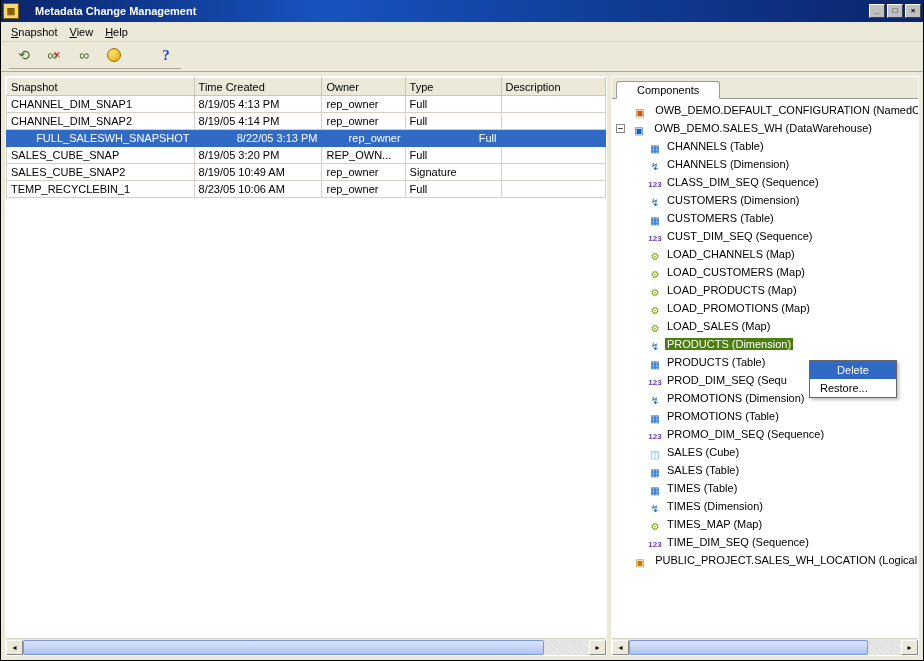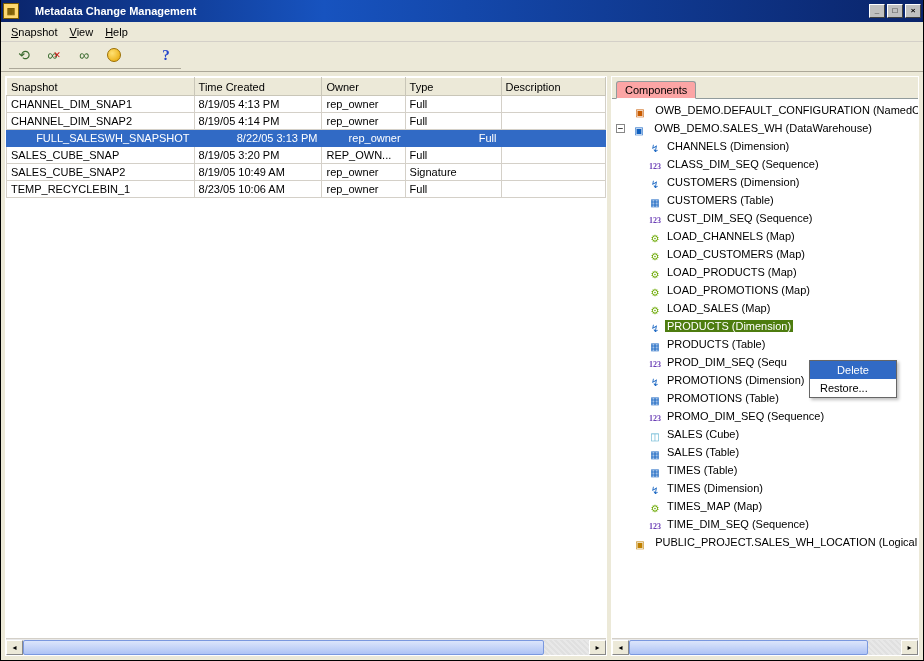--- a/index.html
+++ b/index.html
@@ -131,25 +131,25 @@
   }
   
   .tabbar{
     height:22px;
     display:flex;align-items:flex-end;
     padding-left:4px;
     border-bottom:1px solid #919b9c;
     background:#ece9d8;
   }
   .tab{
-    background:#fca5a5;
+    background:#ffffff;
     border:1px solid #919b9c;
     border-bottom:1px solid #fcfcfe;
     border-top-left-radius:3px;border-top-right-radius:3px;
-    padding:2px 8px 2px;
+    padding:2px 20px 2px;
     font-size:11px;
     position:relative;top:1px;
   }
   
   .tree-wrap{
     flex:1;background:#fff;
     overflow:auto;
     padding:2px 0 2px 2px;
     position:relative;
   }
@@ -173,21 +173,21 @@
   .tree .noexp{display:inline-block;width:13px;}
   .tree .nicon{
     display:inline-block;width:16px;height:14px;
     vertical-align:middle;margin-right:2px;
     text-align:center;font-size:10px;
   }
   .ic-config{color:#c95b00;}
   .ic-dw{color:#1060c0;}
   .ic-table{color:#1060c0;}
   .ic-dim{color:#1060c0;}
-  .ic-seq{color:#6a3db5;font-family:Liberation Serif, serif;}
+  .ic-seq{color:#6a3db5;}
   .ic-map{color:#6aa800;}
   .ic-cube{color:#5bb0d0;}
   .ic-loc{color:#c08000;}
   .tree .label{padding:0 2px;}
   .tree .label.sel{background:#4d7c0f;color:#fff;}
   
   .ctx{
     position:absolute;
     left:197px; top:261px;
     width:88px;
@@ -349,20 +349,21 @@
             <li>
               <span class="noexp"></span>
               <span class="nicon ic-config">▣</span>
               <span class="label">OWB_DEMO.DEFAULT_CONFIGURATION (NamedConfi</span>
             </li>
             <li>
               <span class="toggle">−</span>
               <span class="nicon ic-dw">▣</span>
               <span class="label">OWB_DEMO.SALES_WH (DataWarehouse)</span>
               <ul id="tree-children">
+                  <li><span class="noexp"></span><span class="nicon ic-table">▦</span><span class="label">CHANNELS (Table)</span></li>
                   <li><span class="noexp"></span><span class="nicon ic-dim">↯</span><span class="label">CHANNELS (Dimension)</span></li>
                   <li><span class="noexp"></span><span class="nicon ic-seq" style="font-size: 8px; font-weight: bold;">123</span><span class="label">CLASS_DIM_SEQ (Sequence)</span></li>
                   <li><span class="noexp"></span><span class="nicon ic-dim">↯</span><span class="label">CUSTOMERS (Dimension)</span></li>
                   <li><span class="noexp"></span><span class="nicon ic-table">▦</span><span class="label">CUSTOMERS (Table)</span></li>
                   <li><span class="noexp"></span><span class="nicon ic-seq" style="font-size: 8px; font-weight: bold;">123</span><span class="label">CUST_DIM_SEQ (Sequence)</span></li>
                   <li><span class="noexp"></span><span class="nicon ic-map">⚙</span><span class="label">LOAD_CHANNELS (Map)</span></li>
                   <li><span class="noexp"></span><span class="nicon ic-map">⚙</span><span class="label">LOAD_CUSTOMERS (Map)</span></li>
                   <li><span class="noexp"></span><span class="nicon ic-map">⚙</span><span class="label">LOAD_PRODUCTS (Map)</span></li>
                   <li><span class="noexp"></span><span class="nicon ic-map">⚙</span><span class="label">LOAD_PROMOTIONS (Map)</span></li>
                   <li><span class="noexp"></span><span class="nicon ic-map">⚙</span><span class="label">LOAD_SALES (Map)</span></li>

